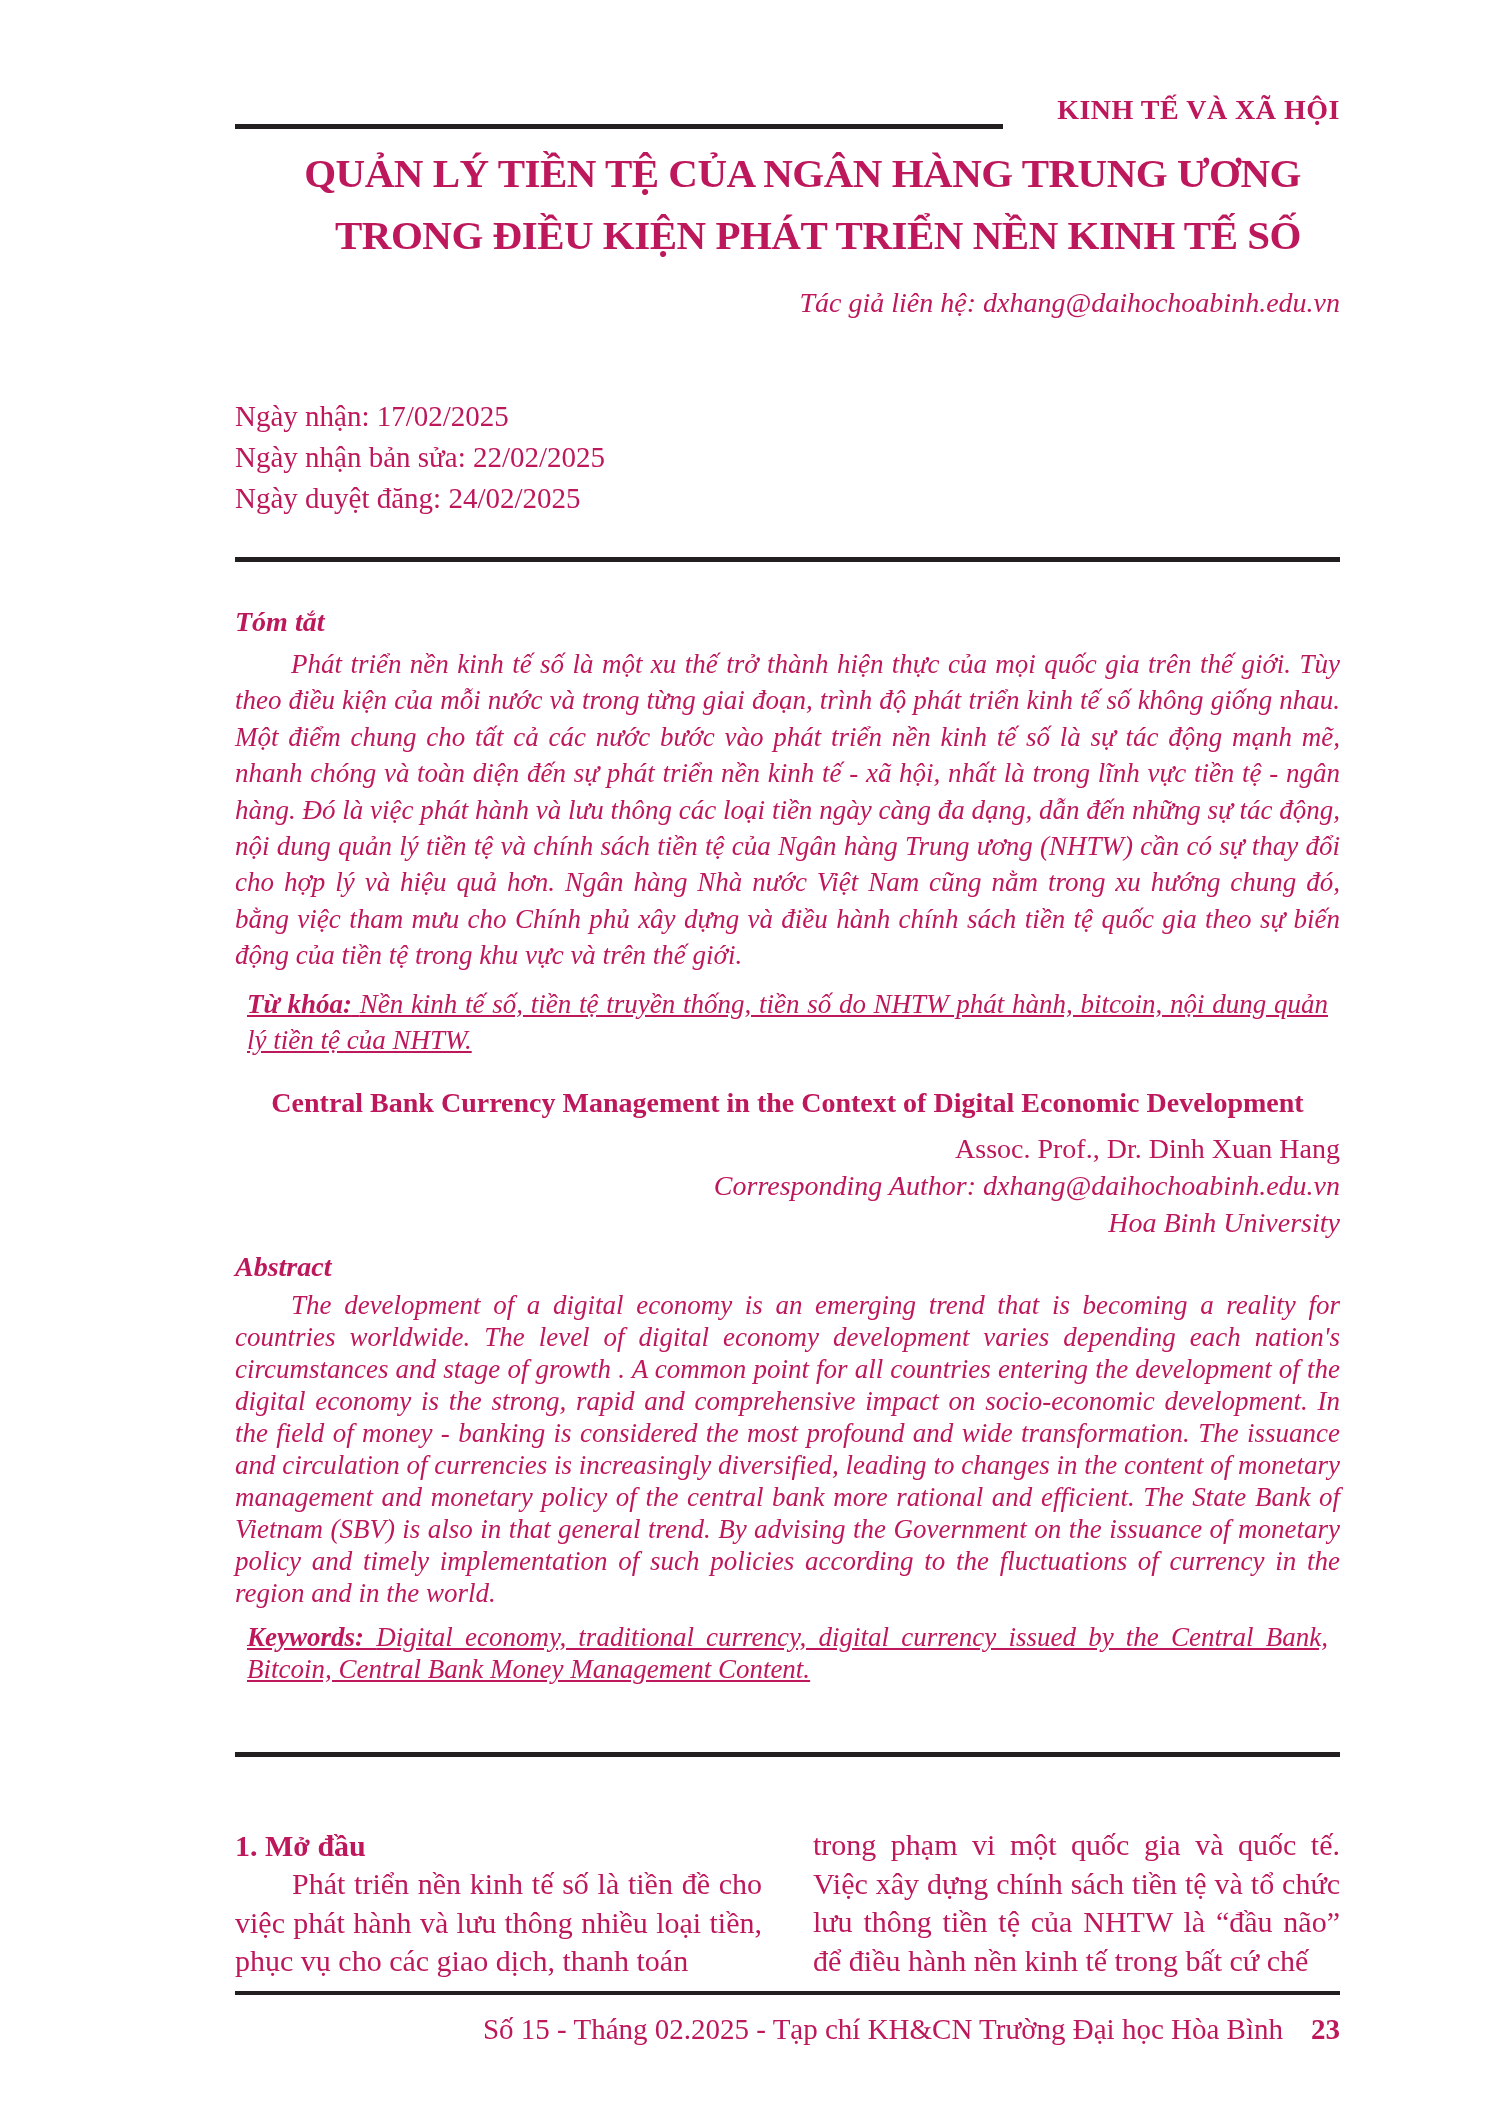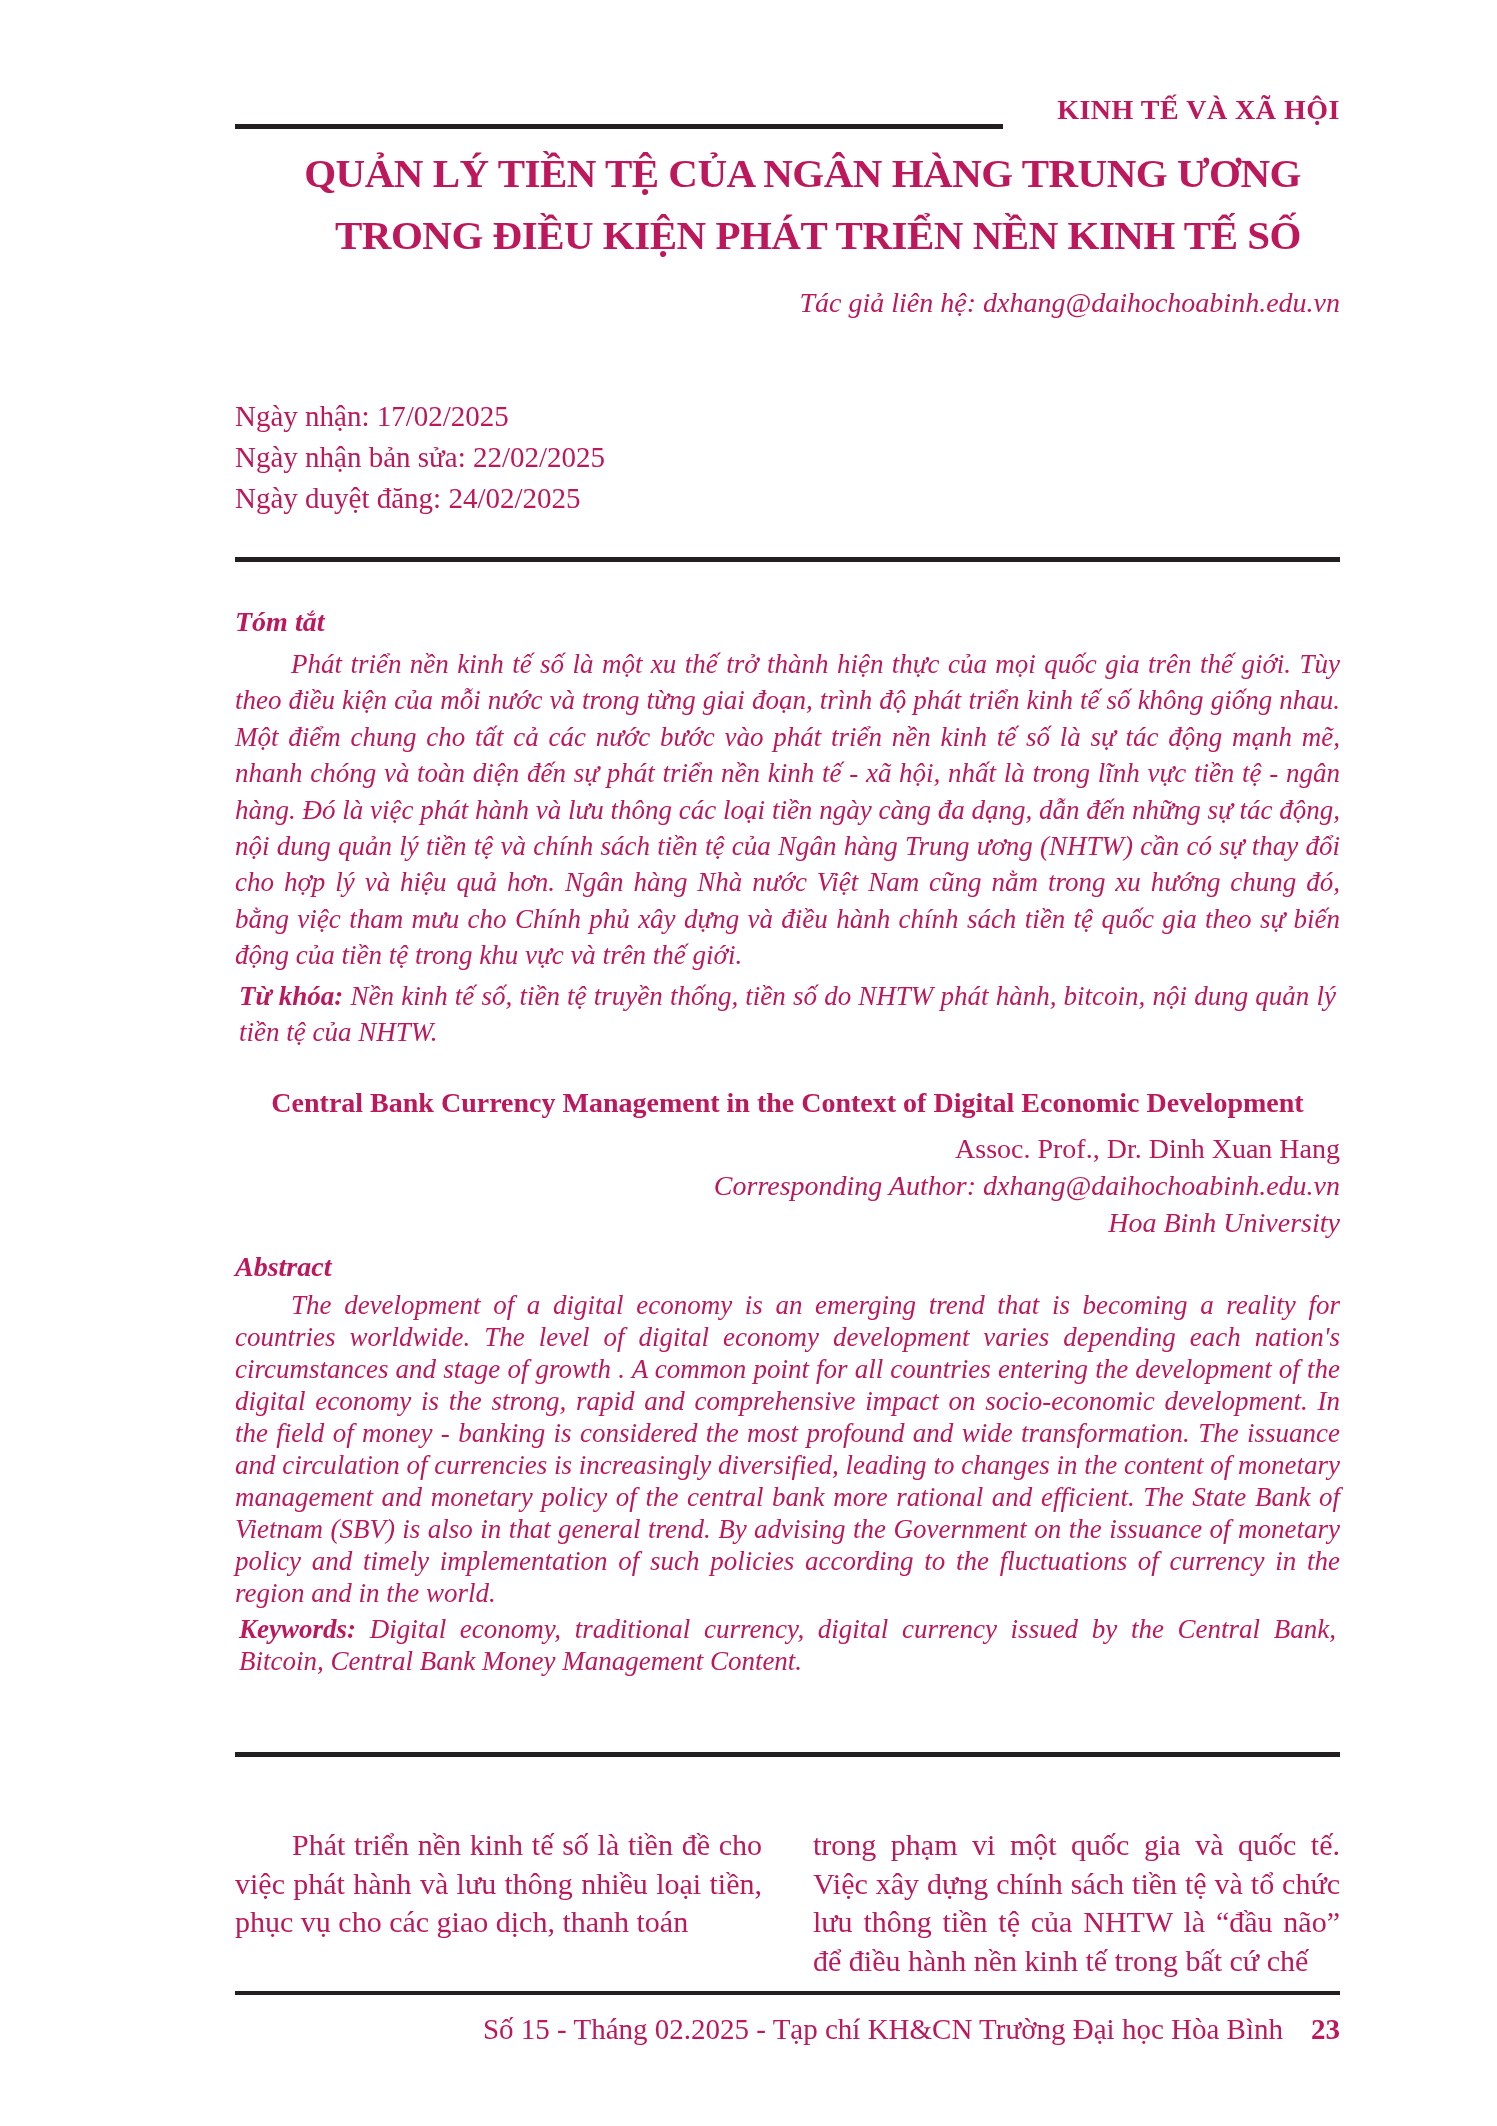--- a/index.html
+++ b/index.html
@@ -86,25 +86,26 @@
   }
   .abs-body {
     margin: 0;
     font-size: 27px;
     font-style: italic;
     line-height: 36.4px;
     text-align: justify;
     text-indent: 56px;
   }
   .abs-keywords {
-    margin: 4px;
+    margin: 12px;
     font-size: 27px;
     font-style: italic;
     line-height: 36.4px;
     text-align: justify;
+    text-decoration: underline;
   }
   .kw-label { font-weight: bold; font-style: italic; }
   .abstract-en {
     position: absolute;
     left: 235px;
     top: 1086px;
     width: 1105px;
   }
   .en-title {
     font-size: 28px;
@@ -211,20 +212,21 @@
     </div>
     <div class="abs-heading">Abstract</div>
     <p class="abs-body">The development of a digital economy is an emerging trend that is becoming a reality for countries worldwide. The level of digital economy development varies depending each nation's circumstances and stage of growth . A common point for all countries entering the development of the digital economy is the strong, rapid and comprehensive impact on socio-economic development. In the field of money - banking is considered the most profound and wide transformation. The issuance and circulation of currencies is increasingly diversified, leading to changes in the content of monetary management and monetary policy of the central bank more rational and efficient. The State Bank of Vietnam (SBV) is also in that general trend. By advising the Government on the issuance of monetary policy and timely implementation of such policies according to the fluctuations of currency in the region and in the world.</p>
     <p class="abs-keywords"><span class="kw-label">Keywords:</span> <span>Digital economy, traditional currency, digital currency issued by the Central Bank, Bitcoin, Central Bank Money Management Content.</span></p>
   </section>
 
   <div class="rule rule-3"></div>
 
   <section class="columns">
     <div class="col">
+      <h2 class="sec-heading">1. Mở đầu</h2>
       <p class="col-text indent">Phát triển nền kinh tế số là tiền đề cho việc phát hành và lưu thông nhiều loại tiền, phục vụ cho các giao dịch, thanh toán</p>
     </div>
     <div class="col">
       <p class="col-text">trong phạm vi một quốc gia và quốc tế. Việc xây dựng chính sách tiền tệ và tổ chức lưu thông tiền tệ của NHTW là “đầu não” để điều hành nền kinh tế trong bất cứ chế</p>
     </div>
   </section>
 
   <div class="rule footer-rule"></div>
 
   <div class="footer">

